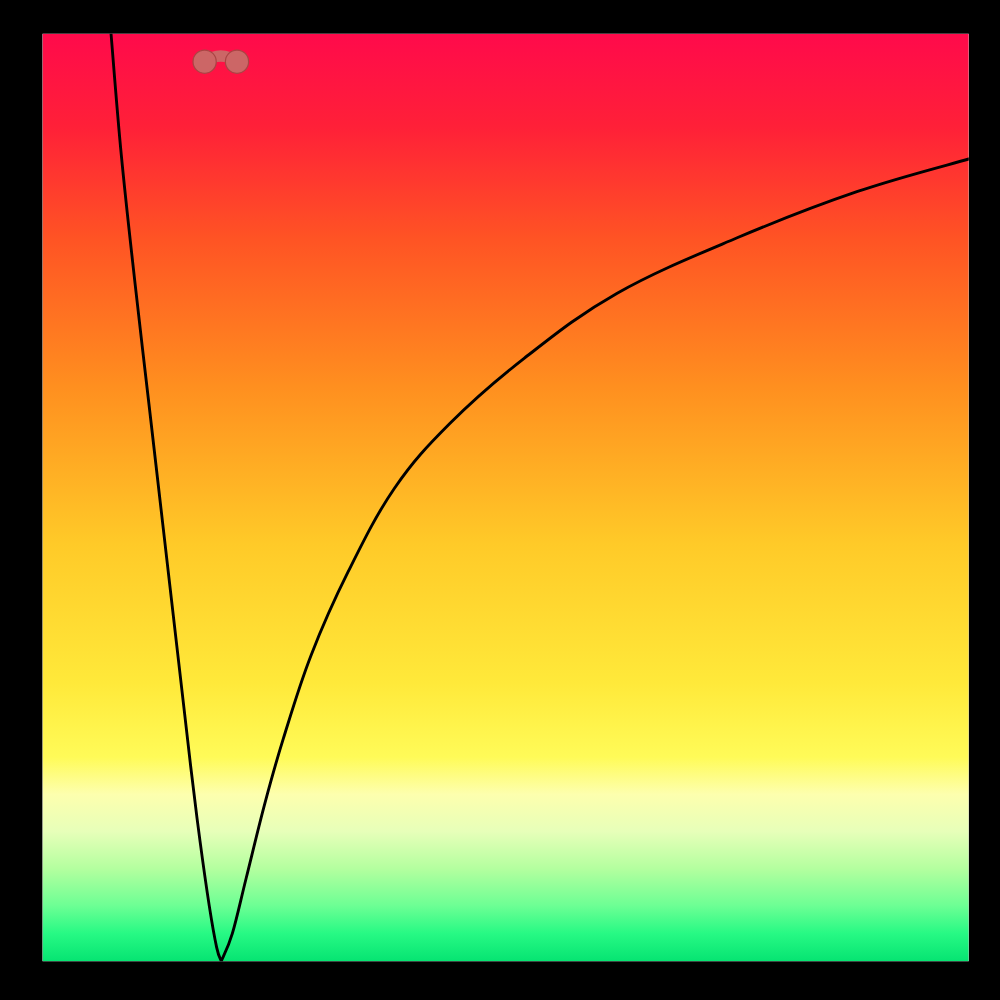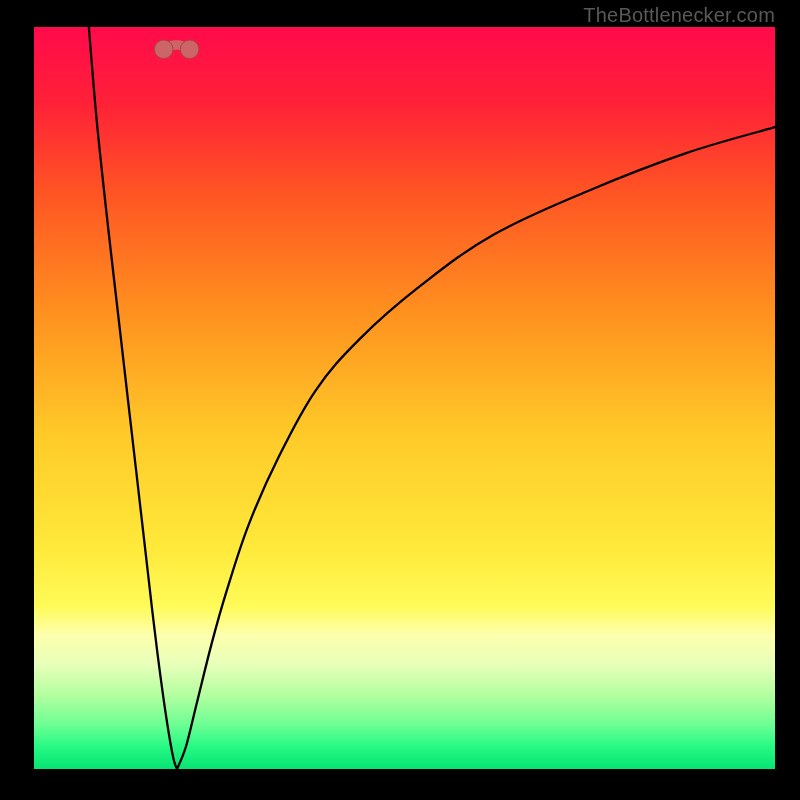--- a/index.html
+++ b/index.html
@@ -58,14 +58,13 @@
       <rect id="bg-rect" x="0" y="0" fill="url(#bg-grad)" width="741" height="742"></rect>
       <path id="curve" fill="none" stroke="#000" stroke-width="2.3" stroke-linejoin="round" stroke-linecap="round" d="M 54.83 0.00 C 56.30 17.36, 59.52 60.40, 62.99 96.46 C 66.45 132.52, 70.10 164.28, 74.10 200.34 C 78.10 236.40, 81.21 262.07, 85.22 296.80 C 89.22 331.53, 92.33 358.53, 96.33 393.26 C 100.33 427.99, 103.44 454.99, 107.44 489.72 C 111.45 524.45, 115.23 558.13, 118.56 586.18 C 121.89 614.23, 123.30 625.51, 125.97 645.54 C 128.64 665.57, 130.98 682.12, 133.38 697.48 C 135.78 712.84, 137.57 722.86, 139.31 730.87 C 141.04 738.88, 142.35 740.00, 143.01 742.00 C 143.68 744.00, 141.41 746.01, 143.01 742.00 C 144.61 737.99, 148.30 731.76, 151.91 719.74 C 155.51 707.72, 158.35 693.92, 163.02 675.22 C 167.69 656.52, 172.50 635.89, 177.84 615.86 C 183.18 595.83, 185.99 585.29, 192.66 563.92 C 199.33 542.55, 205.55 521.18, 214.89 497.14 C 224.23 473.10, 232.53 454.40, 244.53 430.36 C 256.53 406.32, 266.91 384.95, 281.58 363.58 C 296.25 342.21, 307.37 330.34, 326.04 311.64 C 344.71 292.94, 361.31 278.40, 385.32 259.70 C 409.33 241.00, 428.74 225.12, 459.42 207.76 C 490.10 190.40, 521.07 177.93, 555.75 163.24 C 590.43 148.55, 618.74 137.49, 652.08 126.14 C 685.43 114.79, 724.99 104.84, 741.00 100.17"></path>
       <path id="marker-connector" fill="none" stroke-width="9" stroke-linecap="round" stroke="#cc6666" d="M 129.7 22.3 Q 142.6 13.4 155.6 22.3"></path>
       <g id="marker-dots">
           <circle cx="129.7" cy="22.3" r="9.3" fill="#cc6666" stroke="#aa4444" stroke-width="1"></circle>
           <circle cx="155.6" cy="22.3" r="9.3" fill="#cc6666" stroke="#aa4444" stroke-width="1"></circle>
         </g>
     </svg>
   </div>
 
-  <div id="watermark" class="watermark" style="right: 25px; top: 4px;">TheBottlenecker.com</div>
 </div>
 
 </body></html>

